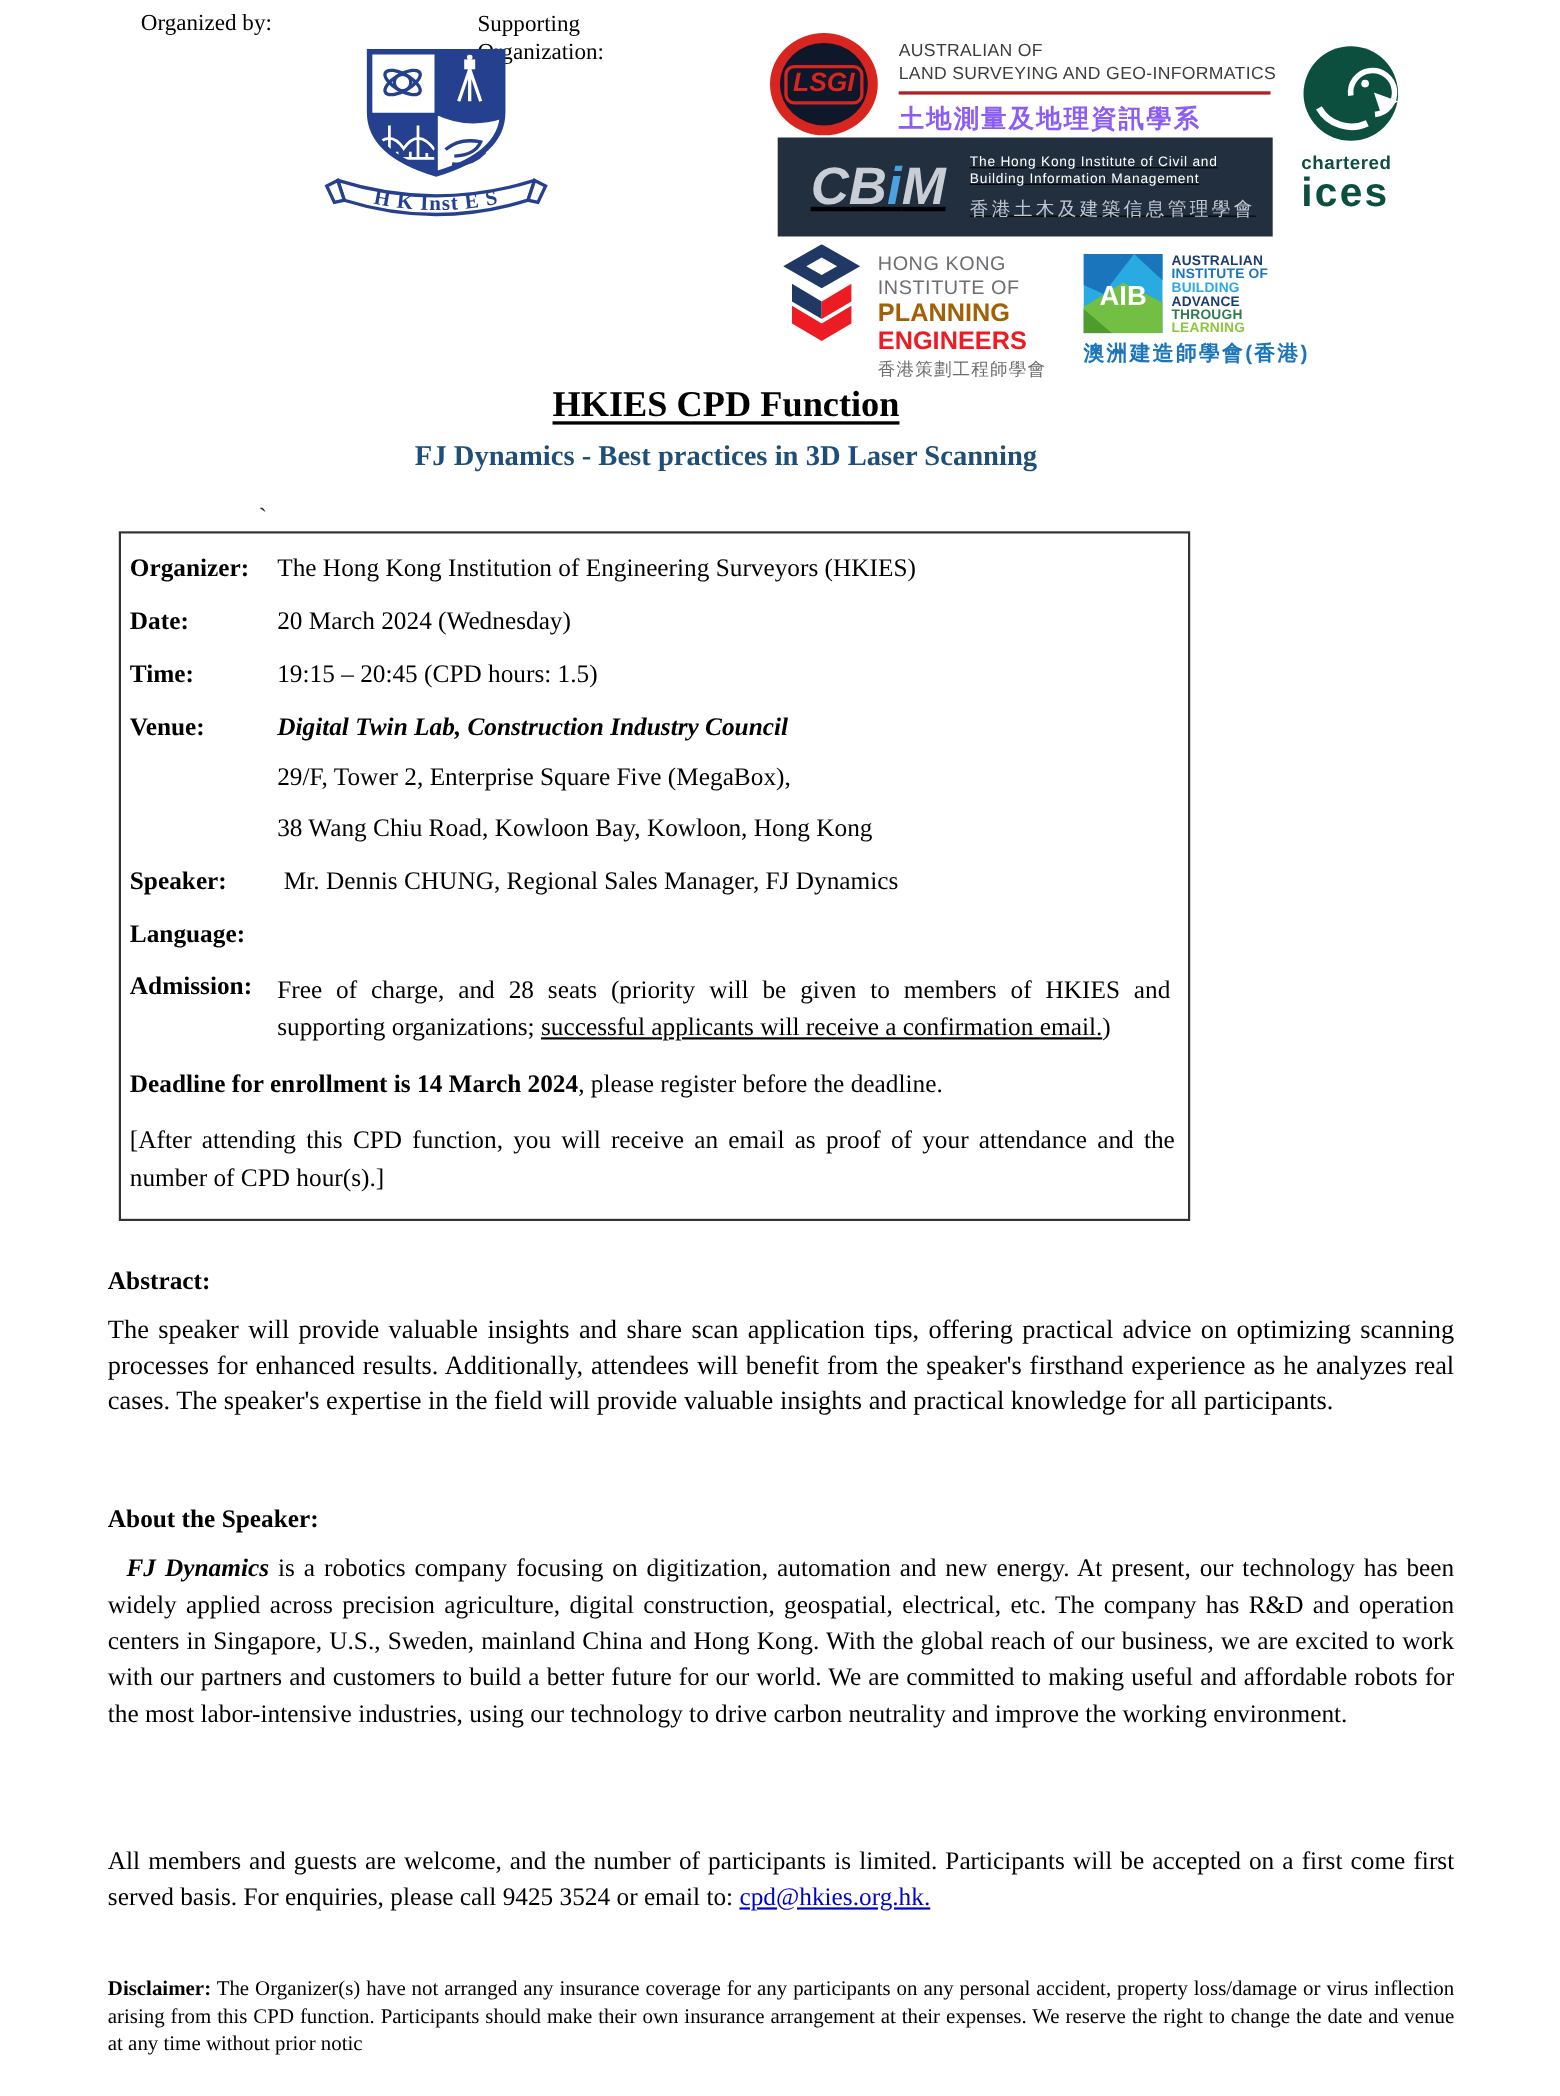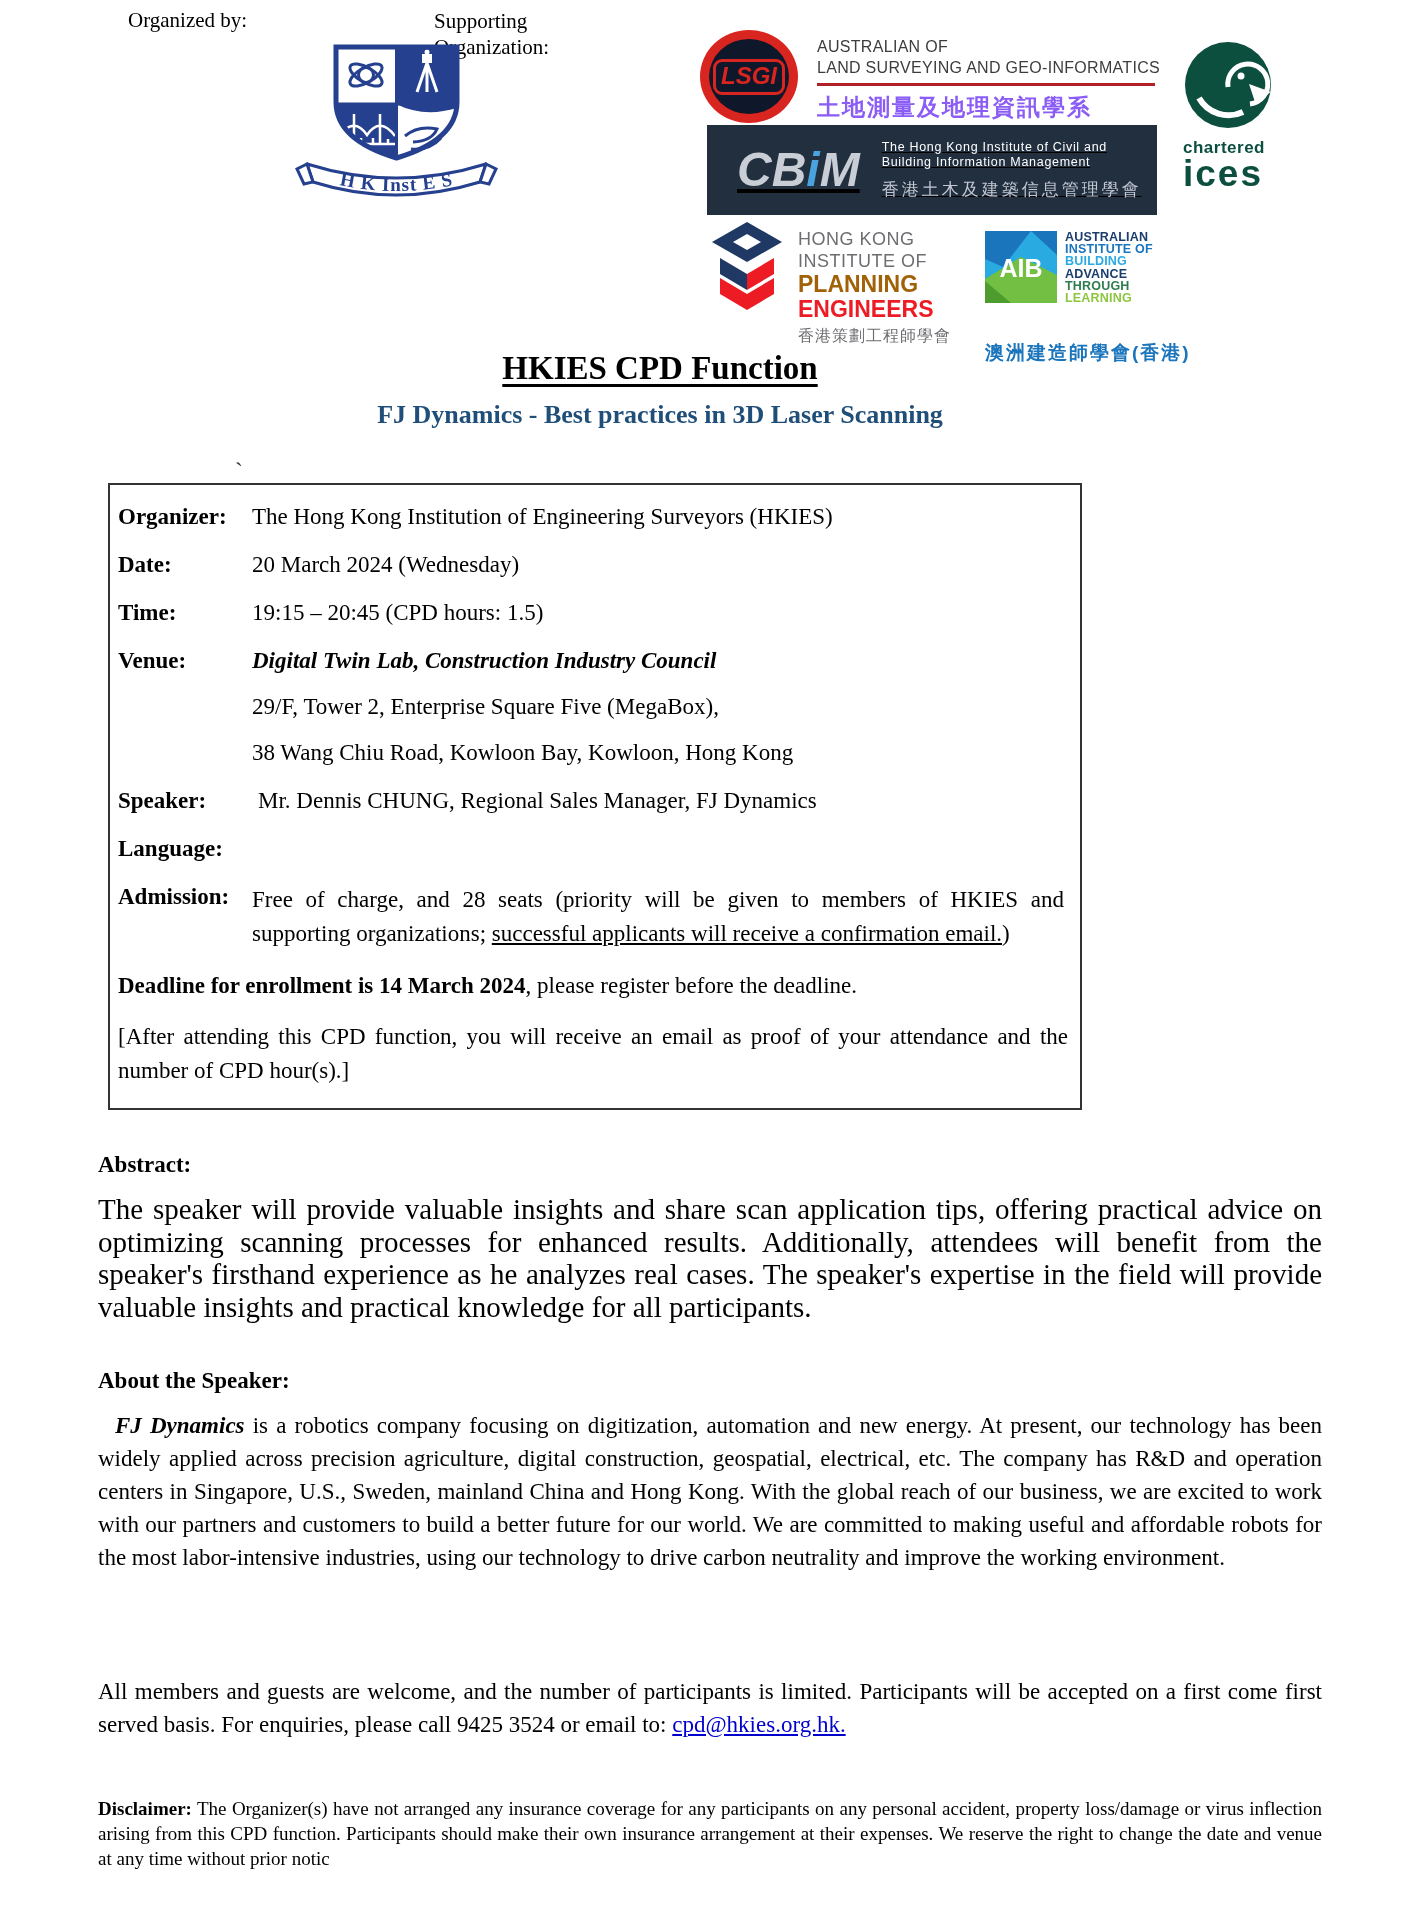--- a/index.html
+++ b/index.html
@@ -44,21 +44,21 @@
   .hkipe-text .g { font-size:18px; color:#6d6e71; line-height:22px; letter-spacing:.5px; }
   .hkipe-text .planning  { font-size:23px; font-weight:bold; color:#a16207; line-height:25px; }
   .hkipe-text .engineers { font-size:23px; font-weight:bold; color:#ED1C24; line-height:25px; }
   .hkipe-text .cn { font-size:16px; color:#6d6e71; margin-top:4px; letter-spacing:1px; }
 
   
   .aib-square { left:985px; top:231px; }
   .aib-text { left:1065px; top:231px; font-family:"Liberation Sans",sans-serif; font-weight:bold; font-size:12.5px; line-height:12.2px; letter-spacing:.2px; }
   .aib-text .l1 { color:#1B3D6E; } .aib-text .l2 { color:#1B75BC; } .aib-text .l3 { color:#29ABE2; }
   .aib-text .l4 { color:#1B3D6E; } .aib-text .l5 { color:#2E7D4F; } .aib-text .l6 { color:#8DC63F; }
-  .aib-cn { left:985px; top:308px; font-family:"Liberation Sans",sans-serif; font-size:19px; font-weight:bold; color:#1B75BC; letter-spacing:2px;margin-top:32px; }
+  .aib-cn { left:985px; top:308px; font-family:"Liberation Sans",sans-serif; font-size:19px; font-weight:bold; color:#1B75BC; letter-spacing:2px; }
 
   
   .title-block { left:0; top:350px; width:1320px; text-align:center; }
   .main-title { font-size:33px; font-weight:bold; text-decoration:underline; text-decoration-thickness:3px; text-underline-offset:5px; }
   .sub-title  { margin-top:13px; font-size:26px; font-weight:bold; color:#1F4E79; }
 
   .stray-mark { left:235px; top:458px; font-size:24px; color:#333; }
 
   
   .details-table { left:108px; top:483px; width:974px; border:2px solid #333; padding:18px 12px 20px 8px; font-size:23px; line-height:27px; }
@@ -70,21 +70,21 @@
   .venue-main { font-weight:bold; font-style:italic; }
   .speaker-val { padding-left:6px; }
   .justify { text-align:justify; line-height:34px; }
   .adm-underline { text-decoration:underline; }
   .full-row { margin-bottom:21px; }
   .note-row { margin-bottom:0; }
 
   
   .section-h { font-size:23px; font-weight:bold; }
   .abstract-sec { left:98px; top:1152px; width:1224px; }
-  .abstract-sec p { margin-top:15px; font-size:29px; line-height:32.5px; text-align:justify; }
+  .abstract-sec p { margin-top:15px; font-size:24px; line-height:32.5px; text-align:justify; }
   .about-sec { left:98px; top:1368px; width:1224px; }
   .about-sec p { margin-top:15px; font-size:23px; line-height:33px; text-align:justify; }
   .lead-bi { font-weight:bold; font-style:italic;margin-left:17px; }
   .welcome-sec { left:98px; top:1676px; width:1224px; font-size:23px; line-height:32.5px; text-align:justify; }
   .email-link { color:#0000CC; text-decoration:underline; cursor:pointer; }
   .disclaimer-sec { left:98px; top:1796px; width:1224px; font-size:19px; line-height:25px; text-align:justify; }
 </style>
 </head>
 <body>
 

